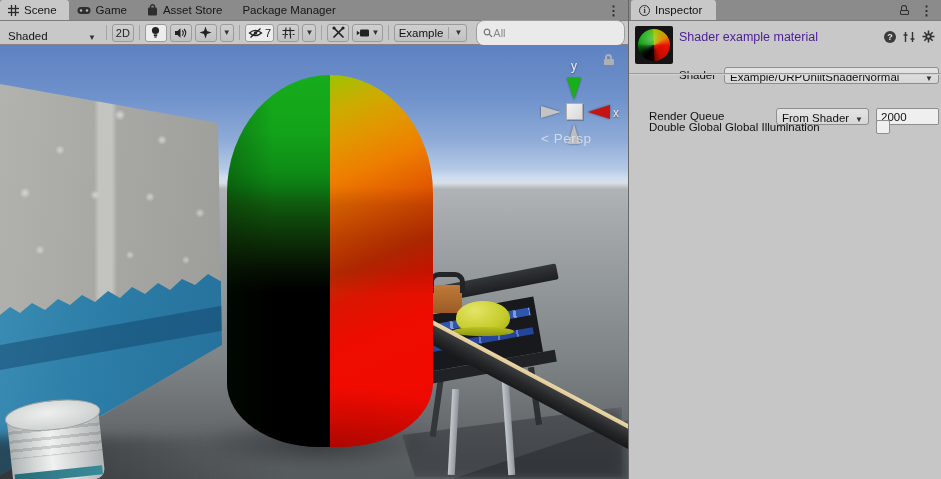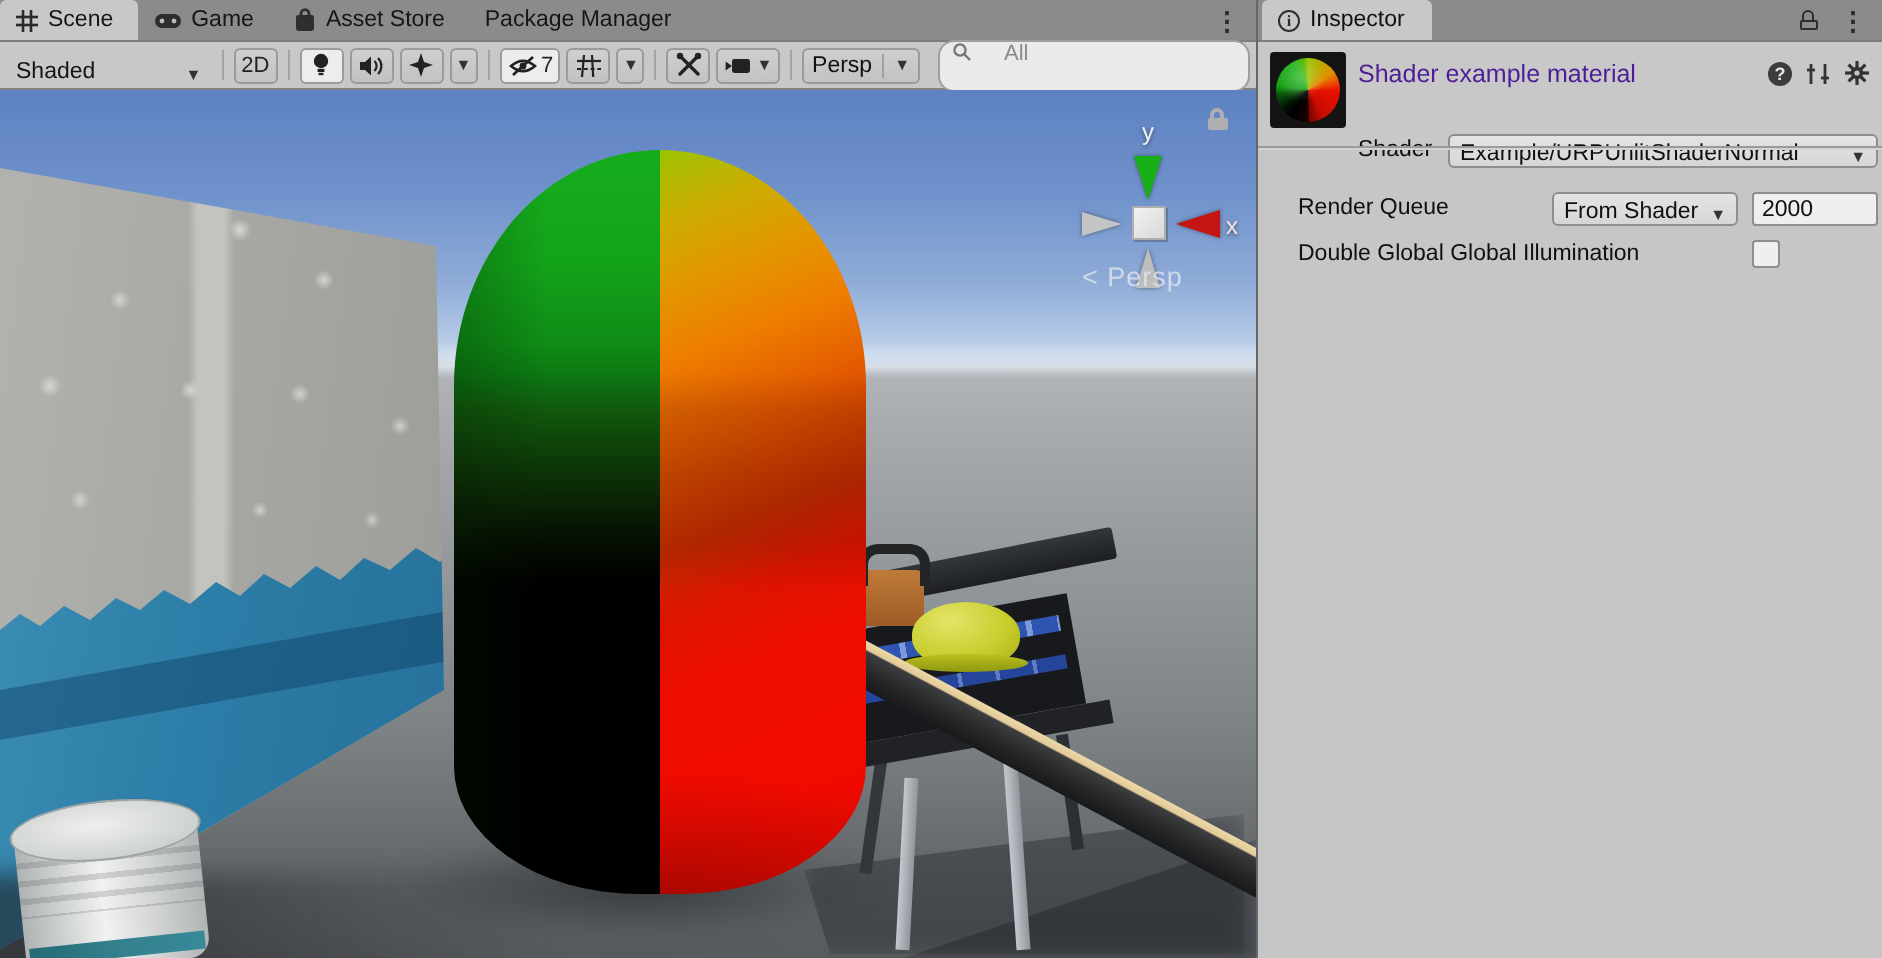--- a/index.html
+++ b/index.html
@@ -18,21 +18,21 @@
   .toolbar { position:absolute; left:0; top:21px; right:0; height:24px; background:#c8c8c8; display:flex; align-items:center; padding:0 3px; gap:3px; border-bottom:1px solid #828282; }
   .tb-sep { width:1px; height:15px; background:#a4a4a4; margin:0 2px; }
   .tb-btn { height:18px; min-width:22px; display:flex; align-items:center; justify-content:center; gap:2px;
             background:linear-gradient(#cfcfcf,#c2c2c2); border:1px solid #9b9b9b; border-radius:3px; padding:0 3px; color:#222; font-size:11px; }
   .tb-btn.on { background:#ededed; }
   .tb-btn.arrow { min-width:14px; padding:0 1px; }
   .caret { font-size:8px; color:#333; line-height:1; }
   .shaded-dd { width:104px; height:18px; display:flex; align-items:flex-end; justify-content:space-between; padding:0 5px; color:#151515; font-size:11.5px; }
   .gizmos-dd { height:18px; display:flex; align-items:center; background:linear-gradient(#cfcfcf,#c2c2c2); border:1px solid #9b9b9b; border-radius:3px; padding:0 4px; gap:5px; font-size:11.5px; }
   .gizmos-dd .div { width:1px; height:12px; background:#a0a0a0; }
-  .searchbox { margin-left:6px; width:158px; height:26px; background:#eaeaea; border:1px solid #9e9e9e; border-radius:8px; display:flex; align-items:flex-start; padding:0 6px; gap:16px; }
+  .searchbox { margin-left:6px; width:158px; height:26px; background:#eaeaea; border:1px solid #9e9e9e; border-radius:8px; display:flex; align-items:center; padding:0 6px; gap:0; }
   .searchbox input { border:none; outline:none; background:transparent; width:100%; font-size:11px; color:#333; font-family:"Liberation Sans",sans-serif; }
   .searchbox input::placeholder { color:#8a8a8a; }
 
   
   .viewport { position:absolute; left:0; top:45px; width:628px; height:434px; overflow:hidden;
     background:linear-gradient(180deg,#5e81c1 0%,#6f92cc 12%,#8fabd7 22%,#b3c9e6 28.5%,#d0ddee 30.6%,#d8dfe6 31.8%,#b0b4b7 33.2%,#a8acaf 42%,#9ba0a3 58%,#8b9093 76%,#7d8184 90%,#747a7d 100%); }
   .ground-shade { position:absolute; left:0; top:140px; width:628px; height:294px;
     background:linear-gradient(180deg, rgba(0,0,0,0) 0%, rgba(30,34,38,.14) 60%, rgba(22,25,29,.32) 100%); }
   .wall { position:absolute; left:0; top:0; width:240px; height:434px;
     clip-path:polygon(0 39px, 218px 78px, 222px 300px, 0 430px);
@@ -136,21 +136,21 @@
   .hdr-icons { position:absolute; right:6px; top:9px; display:flex; align-items:center; gap:7px; }
   .help-circ { width:12px; height:12px; border-radius:50%; background:#3c3c3c; color:#e8e8e8; font-size:9px; font-weight:bold; display:flex; align-items:center; justify-content:center; }
   .shader-row { position:absolute; left:0; top:46px; right:0; height:20px; }
   .shader-label { position:absolute; left:50px; top:2px; font-size:11.5px; color:#101010; }
   .dropdown { position:absolute; display:flex; align-items:flex-end; height:17px; background:linear-gradient(#e4e4e4,#d6d6d6); border:1px solid #8e8e8e; border-radius:3px; padding:0 5px; font-size:11.5px; color:#101010; }
   .dropdown .dd-text { flex:1; white-space:nowrap; overflow:hidden; }
   .shader-dd { left:95px; width:215px; top:0; }
   .insp-sep { position:absolute; left:0; top:73px; right:0; height:2px; border-top:1px solid #9a9a9a; border-bottom:1px solid #d2d2d2; }
   .prop-row { position:absolute; left:0; right:0; height:18px; }
   .prop-label { position:absolute; left:20px; top:2px; font-size:11.5px; color:#101010; white-space:nowrap; }
-  .rq-row { top:96px; }
+  .rq-row { top:108px; }
   .rq-dd { left:147px; top:0; width:93px; }
   .rq-field { position:absolute; left:247px; top:0; width:63px; height:17px; background:#efefef; border:1px solid #8e8e8e; border-radius:2px; }
   .rq-field input { width:100%; height:100%; border:none; outline:none; background:transparent; font-size:11.5px; padding:0 4px; color:#101010; font-family:"Liberation Sans",sans-serif; }
   .gi-row { top:119px; }
   .checkbox { position:absolute; left:247px; top:1px; width:14px; height:14px; background:#efefef; border:1px solid #8e8e8e; border-radius:2px; }
 
   svg { display:block; }
 </style>
 </head>
 <body>
@@ -279,21 +279,21 @@
         <span>
           <svg width="14" height="10" viewBox="0 0 14 10">
               <rect x="4" y="1.5" width="9" height="7" rx="1.2" fill="#222"></rect>
               <polygon points="4,5 0.8,2.8 0.8,7.2" fill="#222"></polygon>
             </svg>
         </span>
         <span class="caret">▼</span>
       </div>
       <div class="tb-sep"></div>
       <div class="gizmos-dd">
-        <span>Persp</span>
+        <span>Example</span>
         <span class="div"></span>
         <span class="caret">▼</span>
       </div>
       <div class="searchbox">
         <span>
           <svg width="10" height="10" viewBox="0 0 10 10">
               <circle cx="4" cy="4" r="2.8" fill="none" stroke="#777" stroke-width="1.2"></circle>
               <line x1="6.2" y1="6.2" x2="9" y2="9" stroke="#777" stroke-width="1.2"></line>
             </svg>
         </span>

